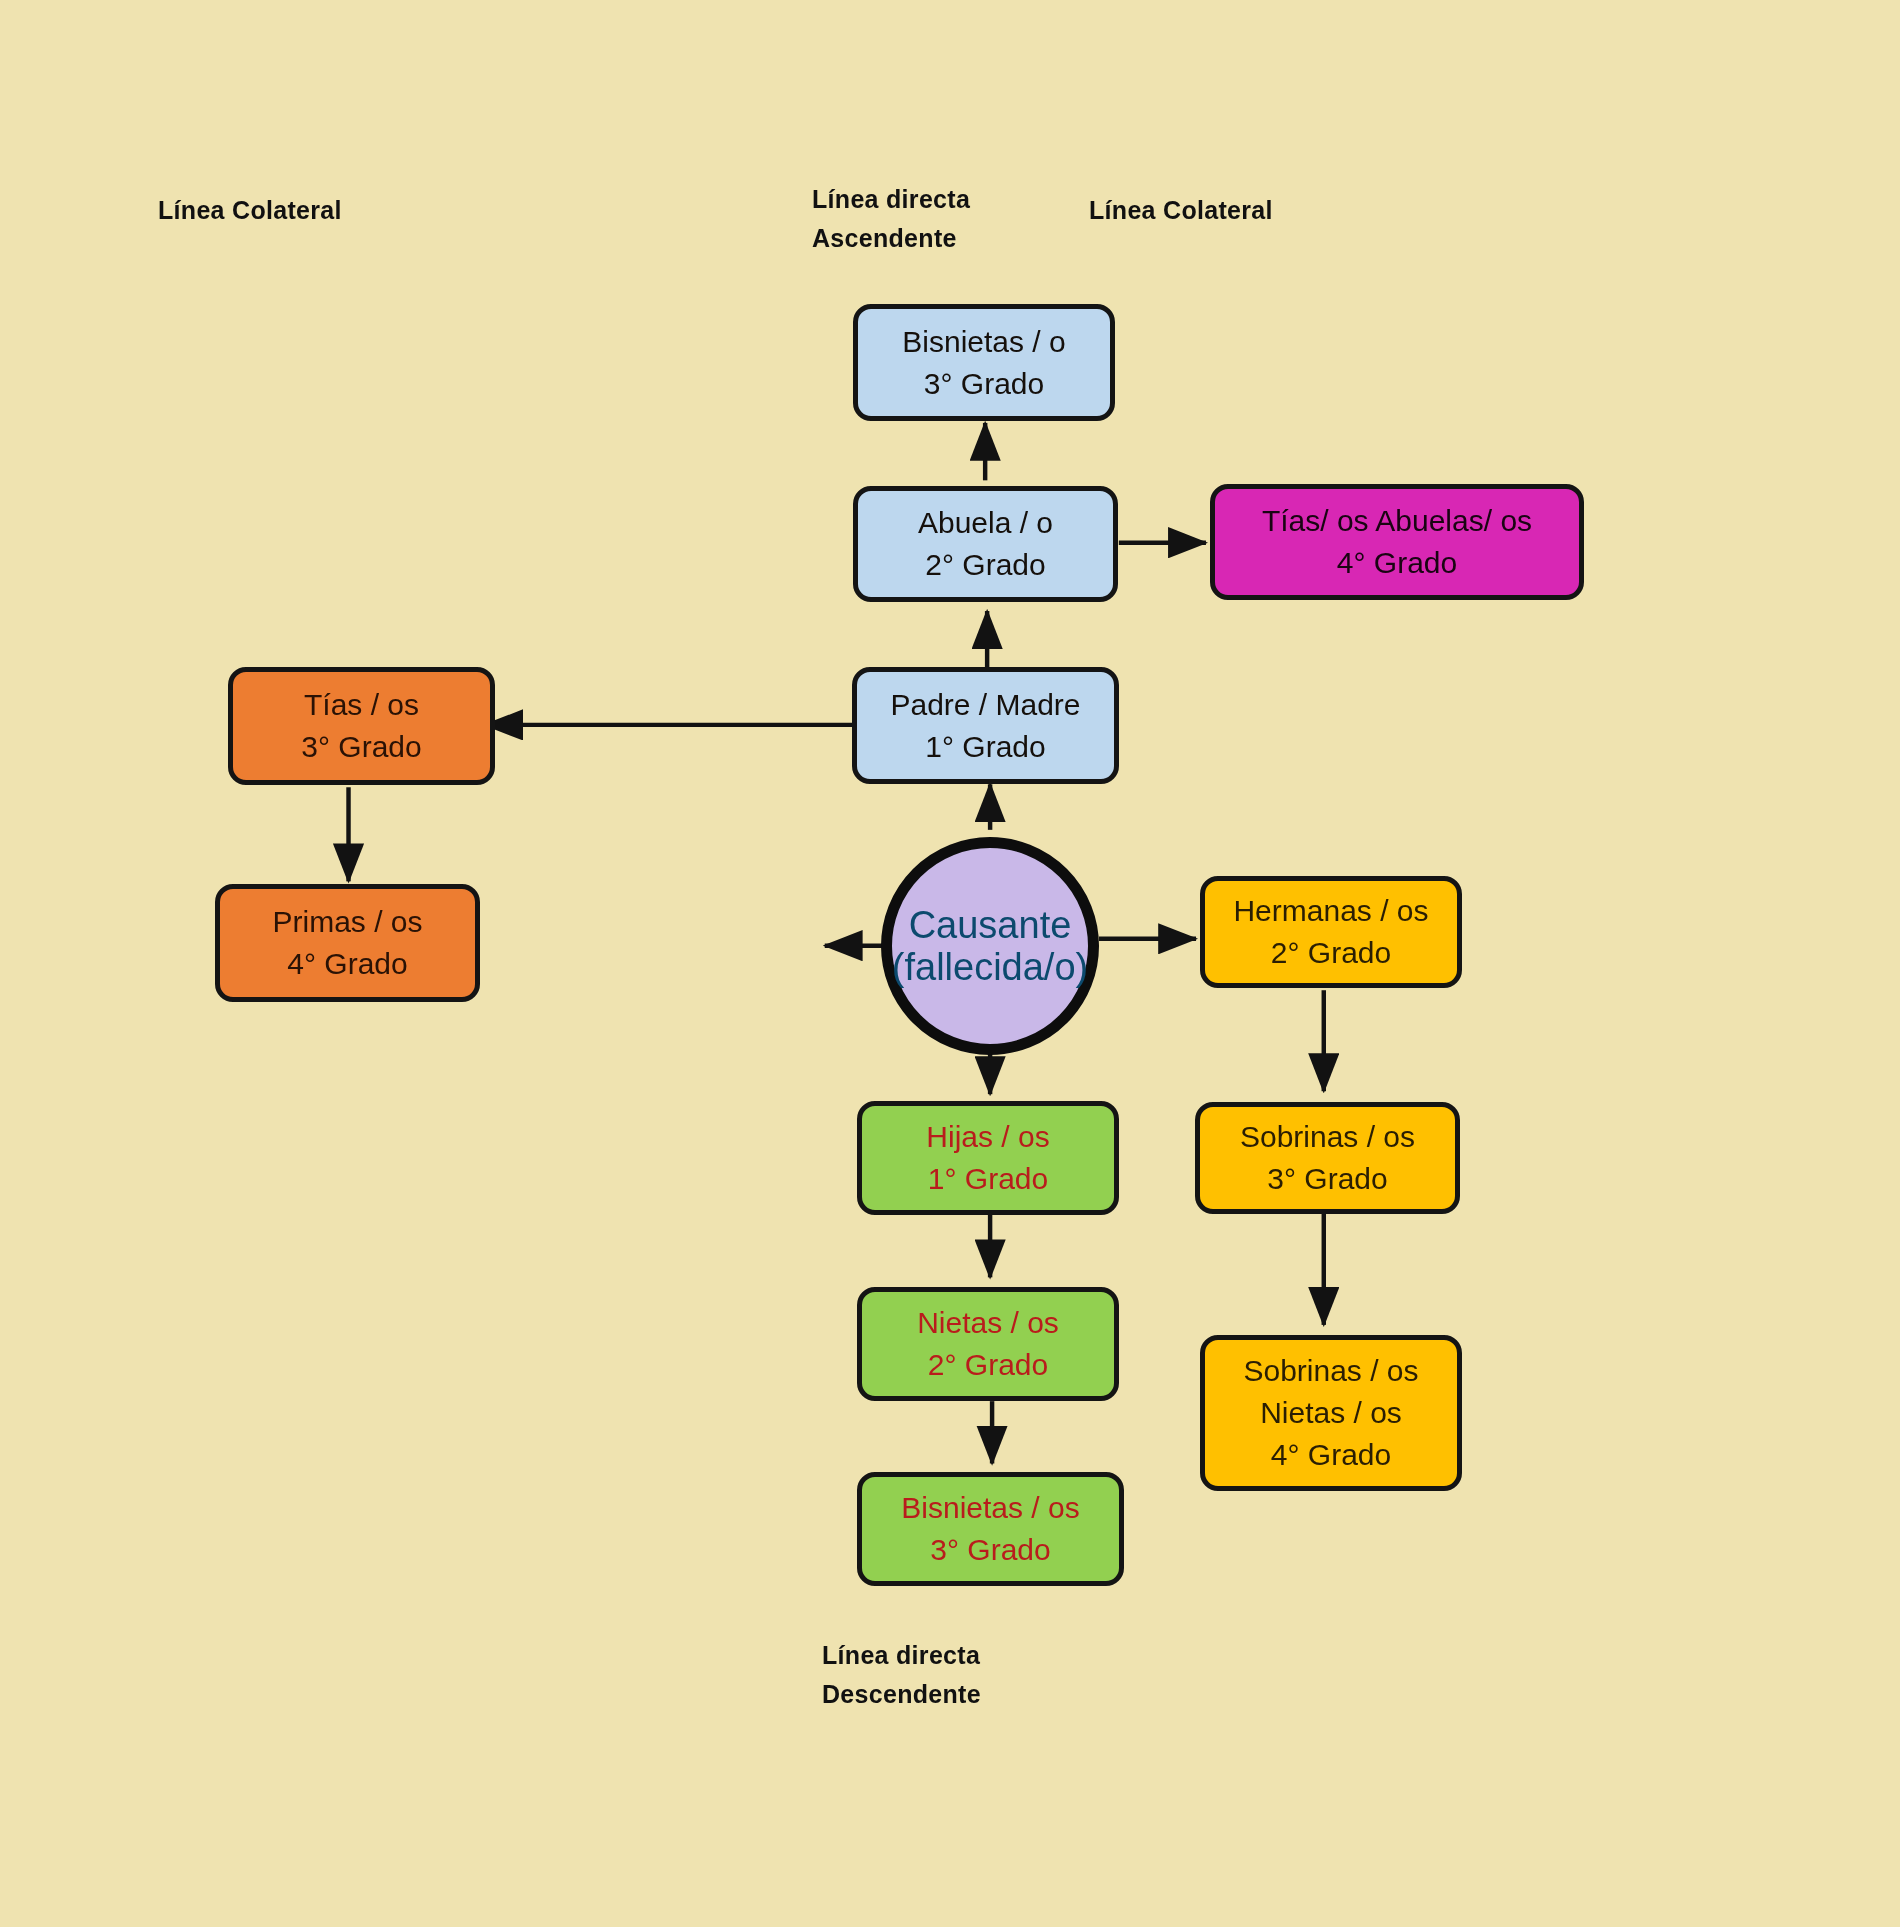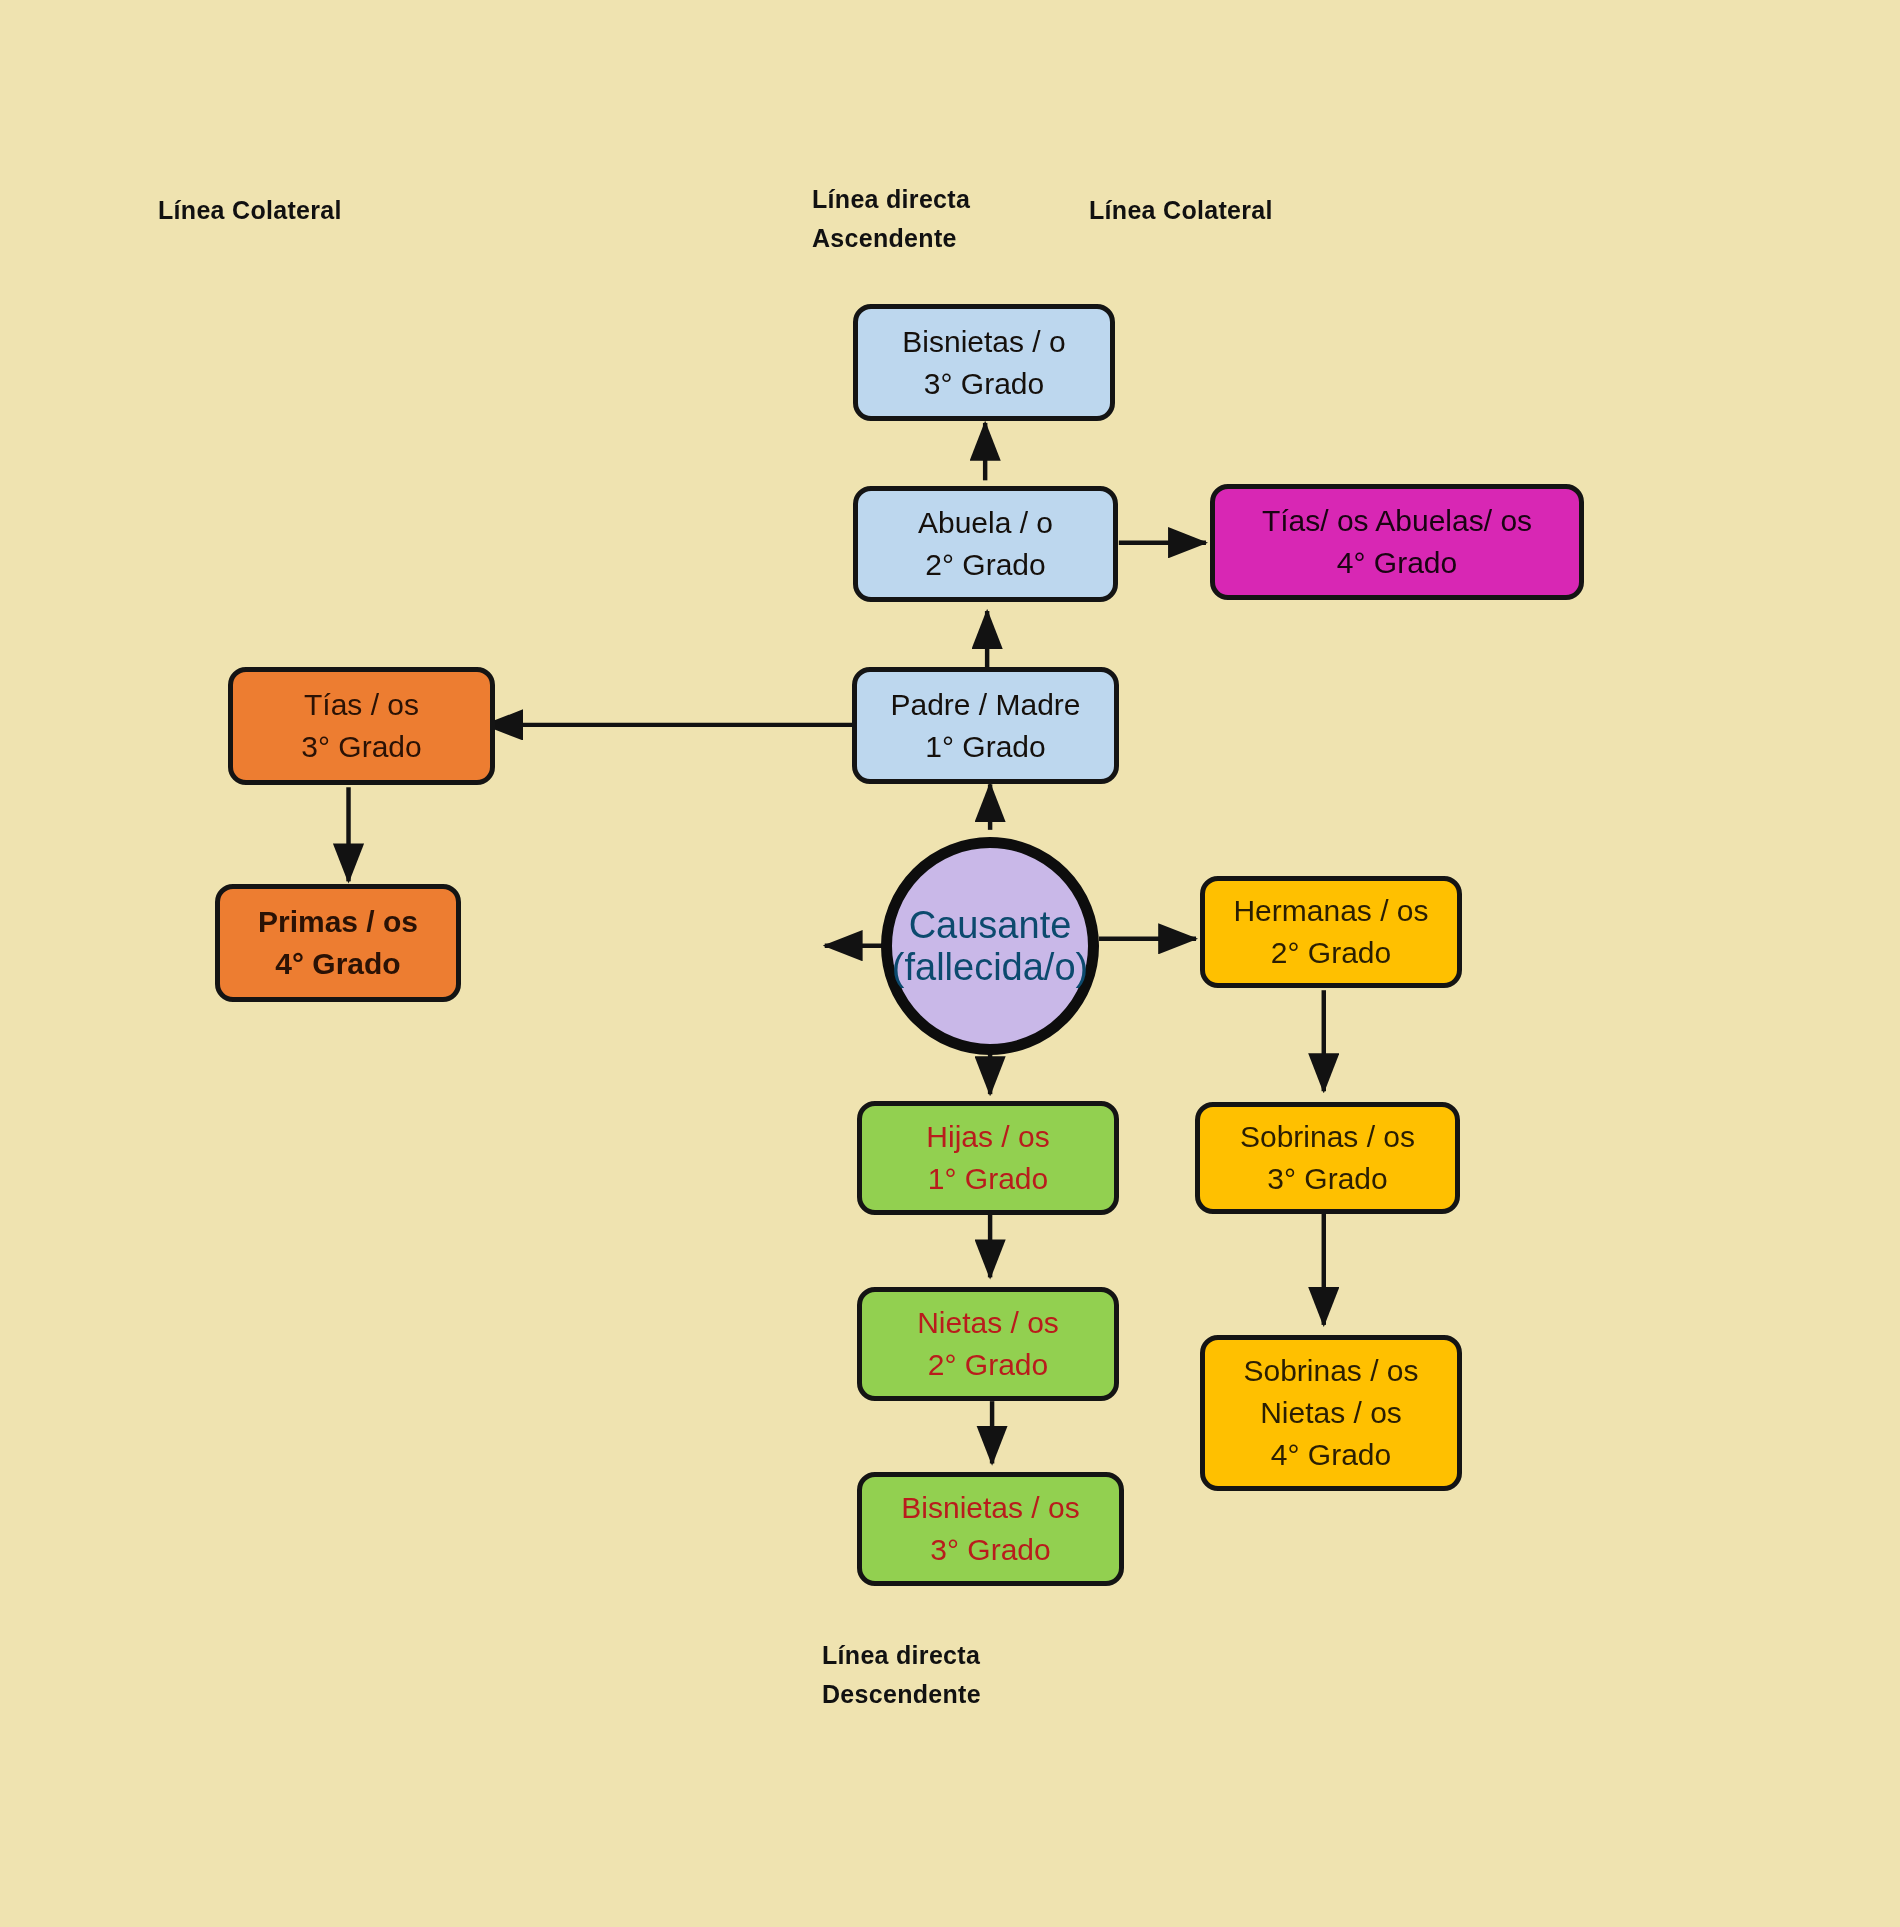--- a/index.html
+++ b/index.html
@@ -154,21 +154,21 @@
   <div class="node blue" style="left:852px; top:667px; width:267px; height:117px;">
     <span class="line">Padre / Madre</span>
     <span class="line">1° Grado</span>
   </div>
 
   <div class="node orange" style="left:228px; top:667px; width:267px; height:118px;">
     <span class="line">Tías / os</span>
     <span class="line">3° Grado</span>
   </div>
 
-  <div class="node orange" style="left:215px; top:884px; width:246px; height:118px;font-weight:bold;">
+  <div class="node orange" style="left:215px; top:884px; width:265px; height:118px;">
     <span class="line">Primas / os</span>
     <span class="line">4° Grado</span>
   </div>
 
 
   <div class="circle-node" style="left:881px; top:837px; width:218px; height:218px;">
     <span class="line">Causante</span>
     <span class="line">(fallecida/o)</span>
   </div>
 

